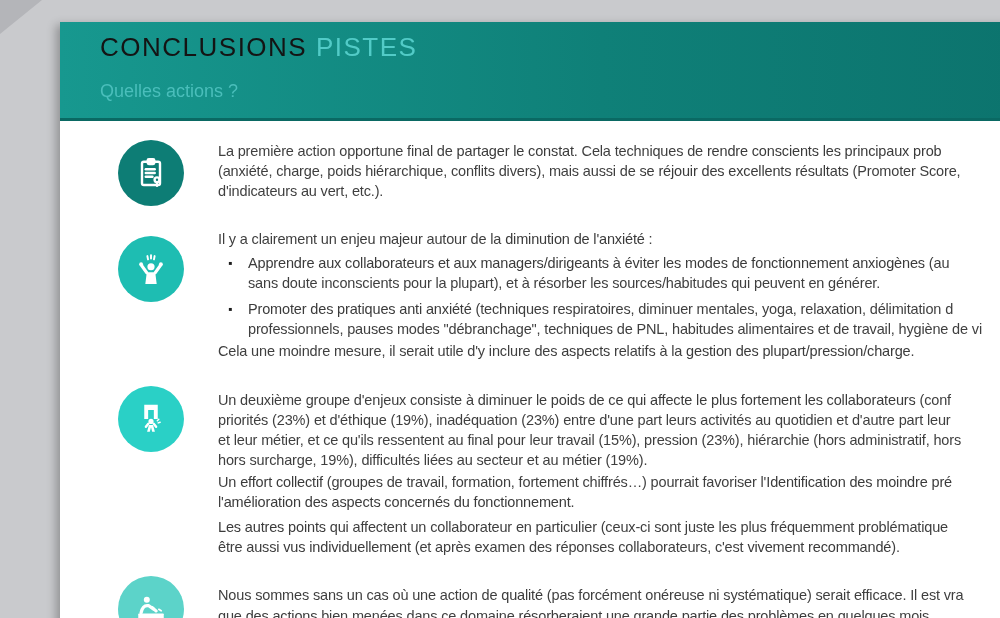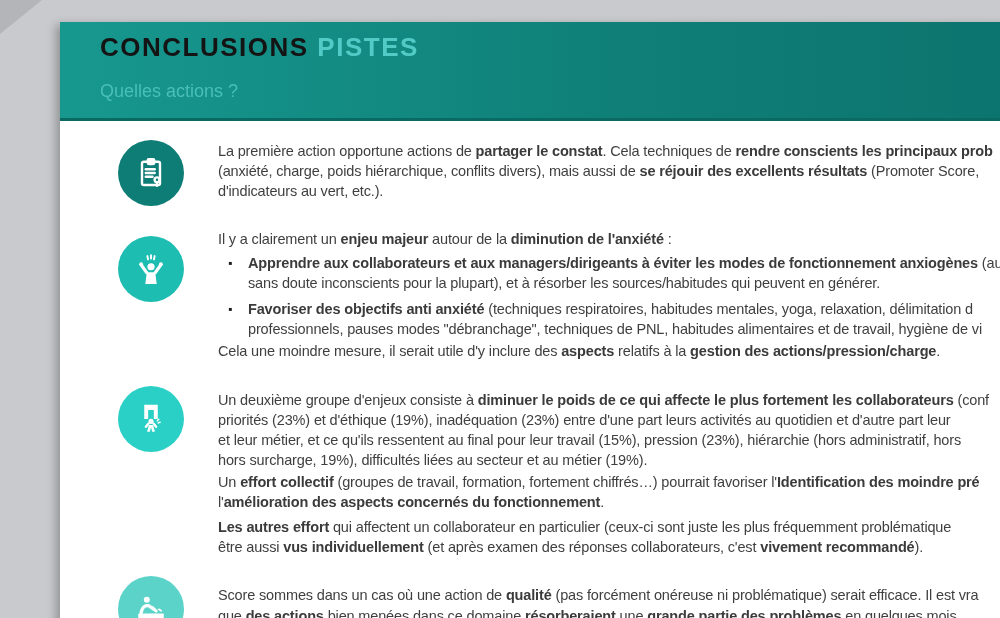--- a/index.html
+++ b/index.html
@@ -5,37 +5,37 @@
   html,body{margin:0;padding:0;overflow:hidden;}
   #viewport{position:relative;width:1000px;height:618px;overflow:hidden;
     background:#c9cacd;font-family:"Liberation Sans","DejaVu Sans",sans-serif;}
   .corner-shade{position:absolute;left:0;top:0;width:42px;height:34px;background:#b4b5b9;
     clip-path:polygon(0 0,100% 0,0 100%);}
   .slide{position:absolute;left:60px;top:22px;width:986px;height:660px;background:#ffffff;
     box-shadow:-4px 3px 9px rgba(0,0,0,.28);}
   .band{position:absolute;left:0;top:0;width:100%;height:96px;
     background:linear-gradient(90deg,#17988f 0%,#0f8078 55%,#0c736d 100%);
     border-bottom:3px solid #0a6963;}
-  .title{position:absolute;left:40px;top:10px;font-size:26px;font-weight:700;
+  .title{position:absolute;left:40px;top:10px;font-size:26px;font-weight:400;
     letter-spacing:1.5px;color:#141414;white-space:nowrap;}
   .title .accent{color:#52cbc7;}
   .subtitle{position:absolute;left:40px;top:59px;font-size:18px;color:#4abebb;white-space:nowrap;text-align:center;}
   .icon-circle{position:absolute;left:58px;width:66px;height:66px;border-radius:50%;
     display:flex;align-items:center;justify-content:center;}
   .ic1{top:118px;background:#0d7d75;}
   .ic2{top:214px;background:#1ebdb2;}
   .ic3{top:364px;background:#2ad0c6;}
   .ic4{top:554px;background:#5cd3c9;}
   .icon-circle svg{width:36px;height:36px;}
   .textcol{position:absolute;left:158px;width:1200px;color:#3f3f3f;font-size:14.5px;
     letter-spacing:-0.15px;}
   .s1{top:119px;} .s2{top:207px;} .s3{top:368px;} .s4{top:563px;}
   .line{line-height:20px;height:20px;white-space:nowrap;overflow:visible;}
   .s4 .line{line-height:21px;height:21px;}
-  .line .b{font-weight:700;color:#3b3b3b;}
+  .line .b{font-weight:400;color:#3b3b3b;}
   .bullet{padding-left:30px;position:relative;}
   .marker::before{content:"▪";position:absolute;left:10px;top:0;font-size:12px;color:#1c1c1c;}
   .mt4{margin-top:4px;} .mt6{margin-top:6px;} .mt2{margin-top:2px;} .mt5{margin-top:5px;}
 </style>
 </head>
 <body>
 
 <div id="viewport">
   <div class="corner-shade"></div>
 
@@ -90,43 +90,43 @@
         <circle cx="9.2" cy="5.8" r="2" stroke="none"></circle>
         <path d="M5.4 14.5 Q6.5 9 10.5 9.8 L14 12.2" fill="none" stroke-width="2.2"></path>
         <path d="M12.8 10.8 L15.6 13.4" fill="none" stroke-width="1.6"></path>
         <circle cx="15.2" cy="13.2" r="1.1" stroke="none"></circle>
         <path d="M17.2 12.2 l1.6 1" stroke-width="1.1" fill="none"></path>
         <rect x="3.5" y="15" width="17" height="7" rx="0.5" stroke="none"></rect>
       </svg>
     </div>
 
     <div class="textcol s1">
-      <div class="line"><span>La première action opportune actions de </span><span class="b">partager le constat</span><span>. Cela techniques de </span><span class="b">rendre conscients les principaux prob</span></div>
+      <div class="line"><span>La première action opportune final de </span><span class="b">partager le constat</span><span>. Cela techniques de </span><span class="b">rendre conscients les principaux prob</span></div>
       <div class="line"><span>(anxiété, charge, poids hiérarchique, conflits divers), mais aussi de </span><span class="b">se réjouir des excellents résultats</span><span> (Promoter Score,</span></div>
       <div class="line"><span>d'indicateurs au vert, etc.).</span></div>
     </div>
 
     <div class="textcol s2">
       <div class="line"><span>Il y a clairement un </span><span class="b">enjeu majeur</span><span> autour de la </span><span class="b">diminution de l'anxiété</span><span> :</span></div>
       <div class="line bullet marker mt4"><span class="b">Apprendre aux collaborateurs et aux managers/dirigeants à éviter les modes de fonctionnement anxiogènes</span><span> (au</span></div>
       <div class="line bullet"><span>sans doute inconscients pour la plupart), et à résorber les sources/habitudes  qui peuvent en générer.</span></div>
-      <div class="line bullet marker mt6"><span class="b">Favoriser des objectifs anti anxiété</span><span> (techniques respiratoires, habitudes mentales, yoga, relaxation, délimitation d</span></div>
+      <div class="line bullet marker mt6"><span class="b">Promoter des pratiques anti anxiété</span><span> (techniques respiratoires, diminuer mentales, yoga, relaxation, délimitation d</span></div>
       <div class="line bullet"><span>professionnels, pauses modes "débranchage", techniques de PNL, habitudes alimentaires et de travail, hygiène de vi</span></div>
-      <div class="line mt2"><span>Cela une moindre mesure, il serait utile d'y inclure des </span><span class="b">aspects</span><span> relatifs à la </span><span class="b">gestion des actions/pression/charge</span><span>.</span></div>
+      <div class="line mt2"><span>Cela une moindre mesure, il serait utile d'y inclure des </span><span class="b">aspects</span><span> relatifs à la </span><span class="b">gestion des plupart/pression/charge</span><span>.</span></div>
     </div>
 
     <div class="textcol s3">
       <div class="line"><span>Un deuxième groupe d'enjeux consiste à </span><span class="b">diminuer le poids de ce qui affecte le plus fortement les collaborateurs</span><span> (conf</span></div>
       <div class="line"><span>priorités (23%) et d'éthique (19%), inadéquation (23%) entre d'une part leurs activités au quotidien et d'autre part leur</span></div>
       <div class="line"><span>et leur métier, et ce qu'ils ressentent au final pour leur travail (15%), pression (23%), hiérarchie (hors administratif, hors</span></div>
       <div class="line"><span>hors surcharge, 19%), difficultés liées au secteur et au métier (19%).</span></div>
       <div class="line mt2"><span>Un </span><span class="b">effort collectif</span><span> (groupes de travail, formation, fortement chiffrés…) pourrait favoriser l'</span><span class="b">Identification des moindre pré</span></div>
       <div class="line"><span>l'</span><span class="b">amélioration des aspects concernés du fonctionnement</span><span>.</span></div>
-      <div class="line mt5"><span class="b">Les autres effort</span><span> qui affectent un collaborateur en particulier (ceux-ci sont juste les plus fréquemment problématique</span></div>
+      <div class="line mt5"><span class="b">Les autres points</span><span> qui affectent un collaborateur en particulier (ceux-ci sont juste les plus fréquemment problématique</span></div>
       <div class="line"><span>être aussi </span><span class="b">vus individuellement</span><span> (et après examen des réponses collaborateurs, c'est </span><span class="b">vivement recommandé</span><span>).</span></div>
     </div>
 
     <div class="textcol s4">
-      <div class="line"><span>Score sommes dans un cas où une action de </span><span class="b">qualité</span><span> (pas forcément onéreuse ni problématique) serait efficace. Il est vra</span></div>
+      <div class="line"><span>Nous sommes sans un cas où une action de </span><span class="b">qualité</span><span> (pas forcément onéreuse ni systématique) serait efficace. Il est vra</span></div>
       <div class="line"><span>que </span><span class="b">des actions</span><span> bien menées dans ce domaine </span><span class="b">résorberaient</span><span> une </span><span class="b">grande partie des problèmes</span><span> en quelques mois.</span></div>
     </div>
   </div>
 </div>
 
 </body></html>

